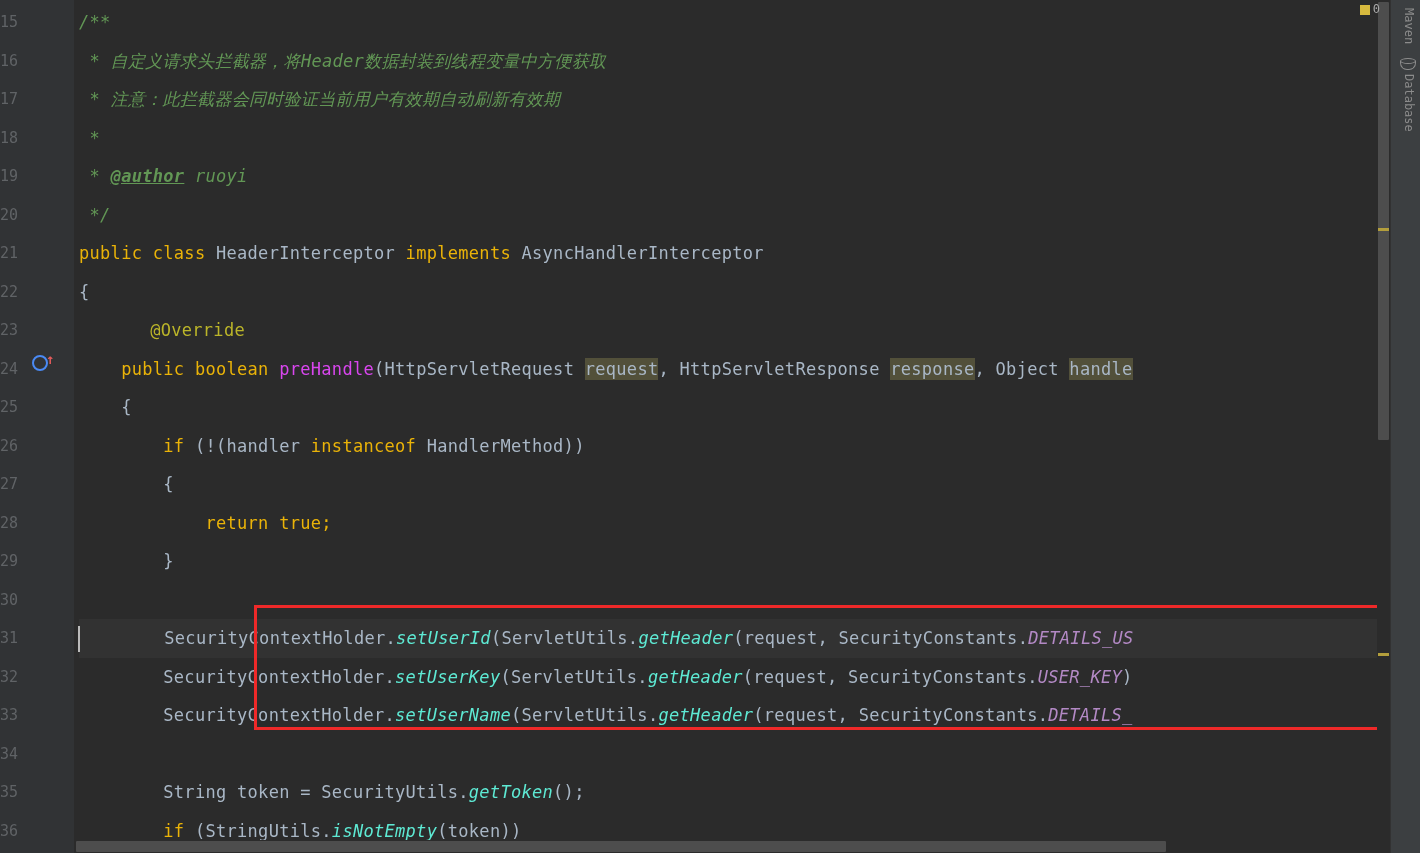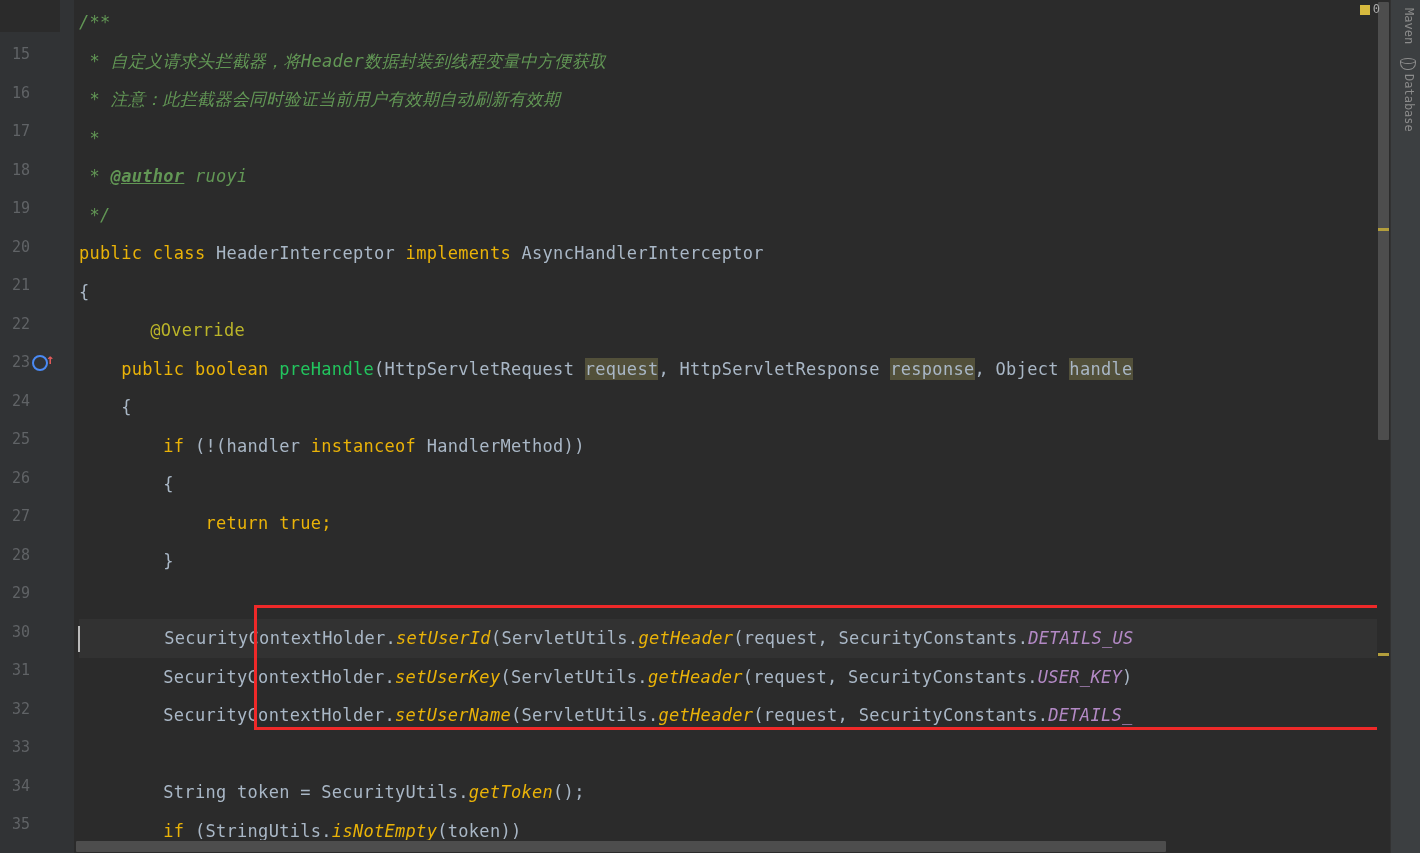--- a/index.html
+++ b/index.html
@@ -14,25 +14,24 @@
   position: relative;
 }
 .editor-area {
   display: flex;
   height: 853px;
   width: 1390px;
 }
 .gutter {
   width: 60px;
   background: #313335;
-  text-align: center;
+  text-align: left;
   padding-right: 18px;
   flex-shrink: 0;
   padding-top: 3px;
-  margin-top: 32px;
 }
 .gutter .ln {
   height: 38.5px;
   line-height: 38.5px;
   color: #606366;
   font-size: 15px;
 }
 .fold-gutter {
   width: 14px;
   background: #313335;
@@ -77,22 +76,22 @@
   line-height: 38.5px;
   white-space: pre;
   letter-spacing: 0.3px;
 }
 .cursor-line {
   background: #323232;
 }
 .c-doc { color: #629755; font-style: italic; }
 .c-doc-tag { color: #629755; font-style: italic; font-weight: bold; text-decoration: underline; }
 .c-keyword { color: #eab308; }
-.c-method { color: #22c55e; }
-.c-method-italic { color: #eab308; font-style: italic; }
+.c-method { color: #d946ef; }
+.c-method-italic { color: #5eead4; font-style: italic; }
 .c-static { color: #b389c5; font-style: italic; }
 .c-annotation { color: #bbb529; margin-left: 29px; }
 .c-type { color: #a9b7c6; }
 .c-param-hl { background: #52503a; color: #a9b7c6; padding: 1px 0; margin-top: 8px; }
 .highlight-box {
   position: absolute;
   border: 3px solid #ef2929;
   left: 180px;
   top: 605px;
   width: 1205px;

